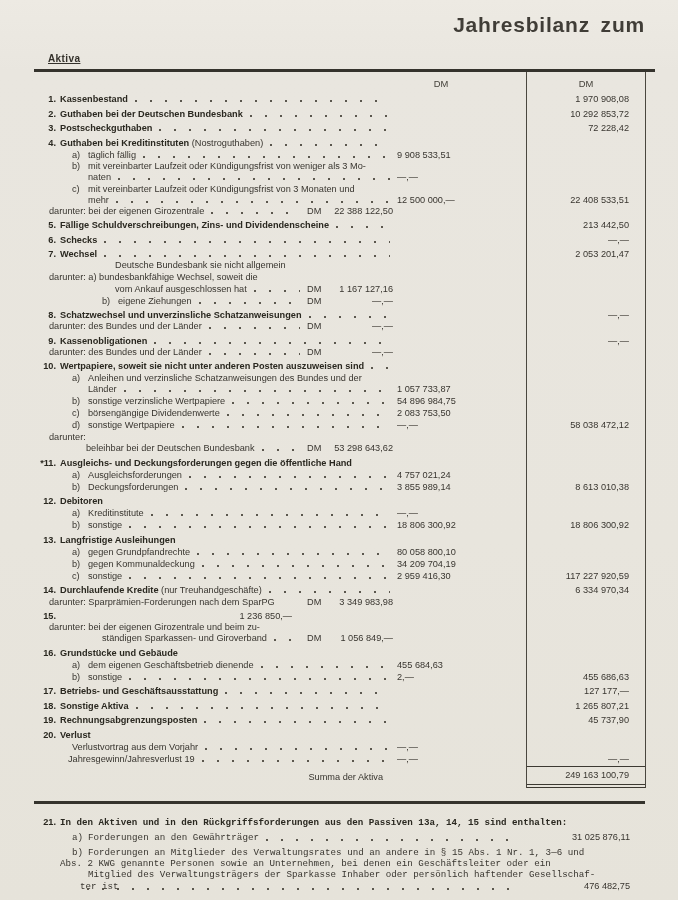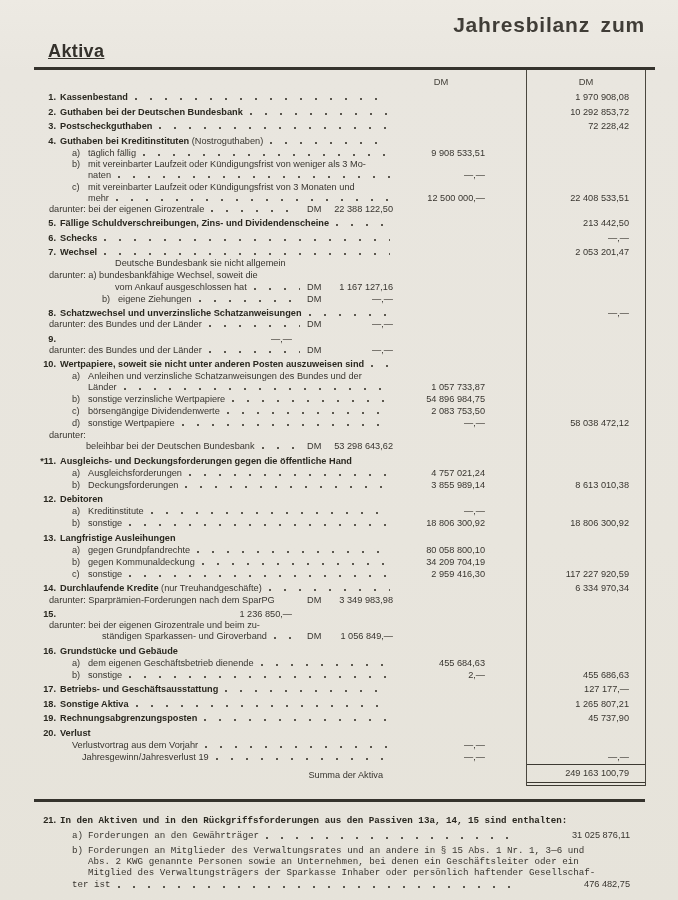--- a/index.html
+++ b/index.html
@@ -17,22 +17,22 @@
     padding-top: 13px;
     margin-right: 33px;
     text-align: right;
     font-size: 21px;
     font-weight: 700;
     letter-spacing: 0.8px;
     word-spacing: 4px;
     color:#403d37;
   }
   .aktiva {
-    margin: 4px 0 0 48px;
-    font-size: 18px;
+    margin: 16px 0 0 48px;
+    font-size: 10px;
     font-weight: 700;
     letter-spacing: 0.4px;
     color:#34312b;
     text-decoration:underline;
   }
   .table {
     position: relative;
     margin-left: 34px;
     width: 621px;
     margin-top: 5px;
@@ -58,21 +58,21 @@
   .txt { flex:0 0 auto; }
   .note { flex:0 0 auto; font-weight:400; }
   .row.bold .num, .row.bold .txt { font-weight:700; color:#2a2820; }
   .leader { flex:1 1 auto; min-width:10px; position:relative; align-self:stretch; margin:0 4px; }
   .leader::before{
     content:""; position:absolute; left:3px; right:3px; bottom:2.5px; height:2px;
     background-image: radial-gradient(circle at 1px 1px, #5b574e 0.9px, rgba(0,0,0,0) 1.2px);
     background-size: 15px 2px; background-repeat: repeat-x;
   }
   .dmgroup { flex:none; width:90px; display:flex; justify-content:space-between; padding-right:4px; }
-  .mid { width:88px; flex:none; text-align:right; }
+  .mid { width:88px; flex:none; text-align:left; }
   .gap { width:41px; flex:none; }
   .right { width:120px; flex:none; text-align:right; padding-right:17px; }
 
   .summa-row { margin-top:2px; align-items:stretch; }
   .summa-content { justify-content:flex-end; padding-right:14px; align-items:center; }
   .summa-row .right {
     border-top:1px solid #3c3932;
     border-bottom:4px double #3c3932;
     padding-top:3px; padding-bottom:3px;
   }
@@ -350,20 +350,27 @@
         <span class="dml">DM</span>
         <span class="dmv">—,—</span>
       </span>
     </span>
     <span class="mid"></span>
     <span class="gap"></span>
     <span class="right"></span>
   </div>
         <div class="row bold sp-m">
     <span class="num">9.</span>
+    <span class="content">
+
+      <span class="txt">Kassenobligationen</span>
+
+      <span class="leader"></span>
+
+    </span>
     <span class="mid"></span>
     <span class="gap"></span>
     <span class="right">—,—</span>
   </div>
         <div class="row sp-c">
     <span class="num"></span>
     <span class="content" style="margin-left: -11px;">
 
       <span class="txt">darunter: des Bundes und der Länder</span>
 
@@ -760,21 +767,21 @@
 
       <span class="leader"></span>
 
     </span>
     <span class="mid">—,—</span>
     <span class="gap"></span>
     <span class="right"></span>
   </div>
         <div class="row sp-s">
     <span class="num"></span>
-    <span class="content" style="margin-left: 22px;">
+    <span class="content" style="margin-left: 8px;">
 
       <span class="txt">Jahresgewinn/Jahresverlust 19</span>
 
       <span class="leader"></span>
 
     </span>
     <span class="mid">—,—</span>
     <span class="gap"></span>
     <span class="right">—,—</span>
   </div>
@@ -821,41 +828,41 @@
     <span class="content" style="margin-left: 12px;">
       <span class="letter">b)</span>
       <span class="txt">Forderungen an Mitglieder des Verwaltungsrates und an andere in § 15 Abs. 1 Nr. 1, 3—6 und</span>
 
     </span>
 
     <span class="right"></span>
   </div>
       <div class="row sp-c wide">
     <span class="num"></span>
+    <span class="content" style="">
+
+      <span class="txt">Abs. 2 KWG genannte Personen sowie an Unternehmen, bei denen ein Geschäftsleiter oder ein</span>
+
+    </span>
+
+    <span class="right"></span>
+  </div>
+      <div class="row sp-c wide">
+    <span class="num"></span>
     <span class="content" style="margin-left: 28px;">
 
-      <span class="txt">Abs. 2 KWG genannte Personen sowie an Unternehmen, bei denen ein Geschäftsleiter oder ein</span>
+      <span class="txt">Mitglied des Verwaltungsträgers der Sparkasse Inhaber oder persönlich haftender Gesellschaf-</span>
 
     </span>
 
     <span class="right"></span>
   </div>
       <div class="row sp-c wide">
     <span class="num"></span>
-    <span class="content" style="margin-left: 28px;">
-
-      <span class="txt">Mitglied des Verwaltungsträgers der Sparkasse Inhaber oder persönlich haftender Gesellschaf-</span>
-
-    </span>
-
-    <span class="right"></span>
-  </div>
-      <div class="row sp-c wide">
-    <span class="num"></span>
-    <span class="content" style="margin-left: 12px;">
+    <span class="content" style="margin-left: 20px; flex-direction: column;">
 
       <span class="txt">ter ist</span>
 
       <span class="leader"></span>
 
     </span>
 
     <span class="right">476 482,75</span>
   </div>
     </div>

